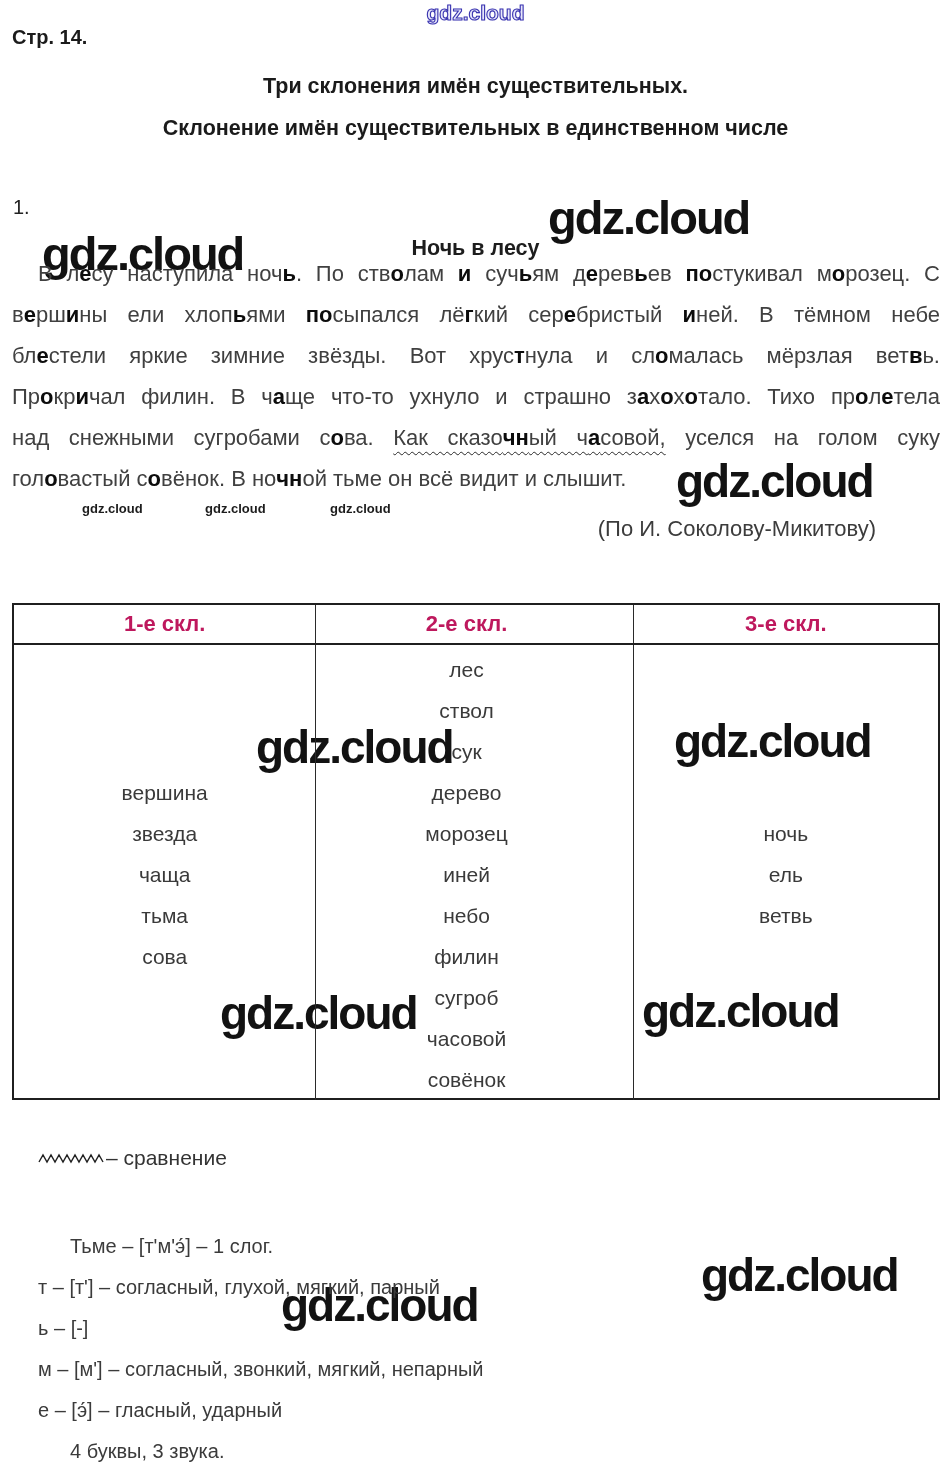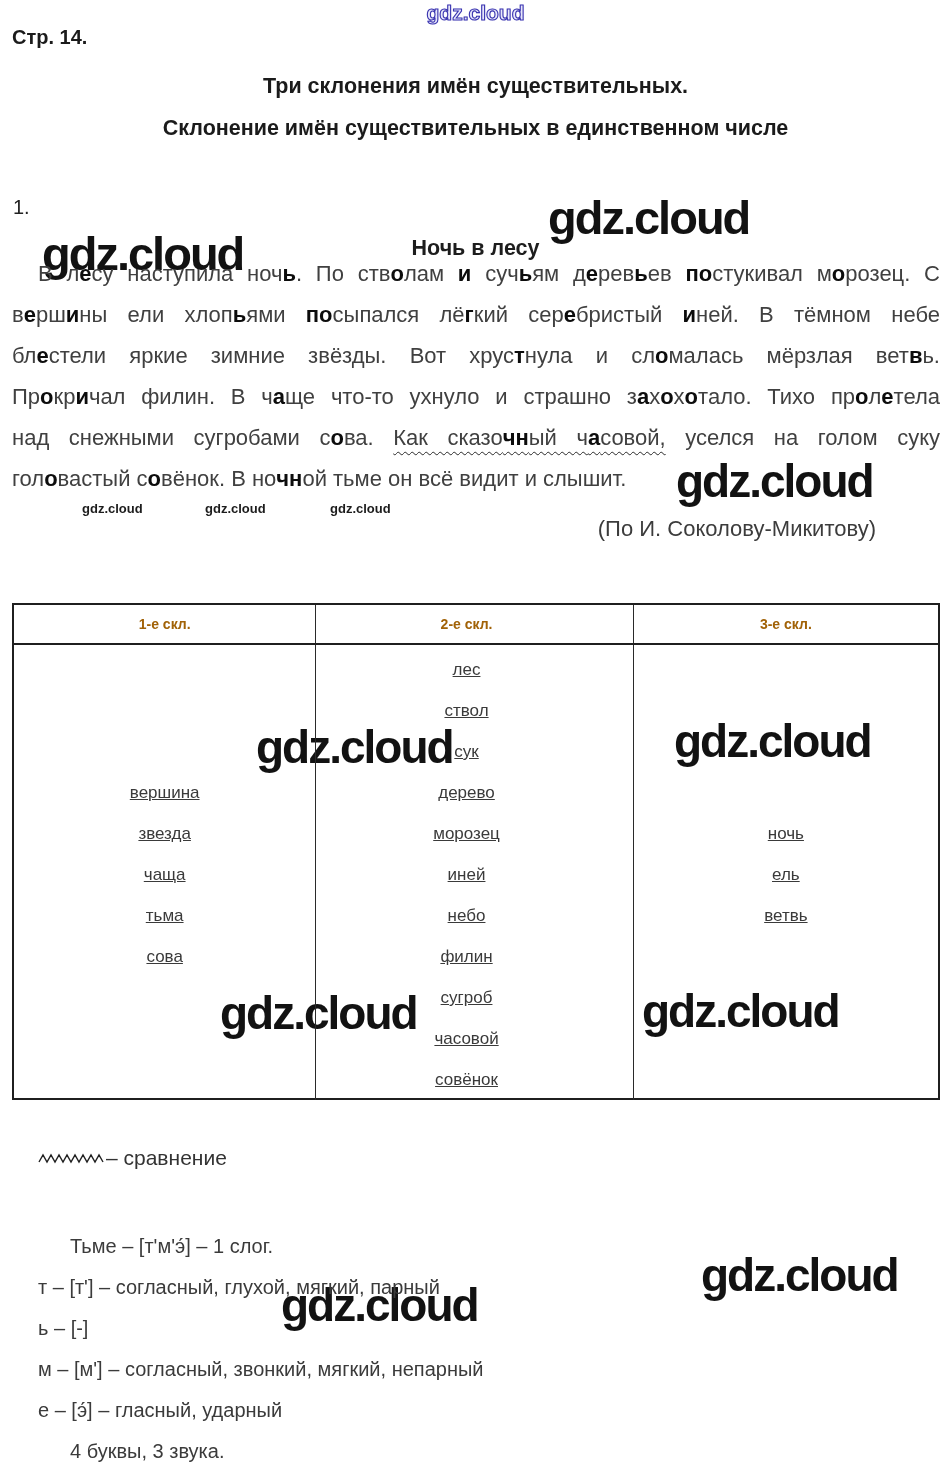--- a/index.html
+++ b/index.html
@@ -28,23 +28,23 @@
   .para-line.last{text-align-last:left;}
   .para-line.indent{text-indent:26px;}
   .para-line .b{font-weight:700;color:#0c0c0c;}
   .para-line .w{text-decoration:underline;text-decoration-style:wavy;
       text-decoration-thickness:1px;text-underline-offset:6px;text-decoration-color:#2a2a2a;}
   .attribution{left:12px;top:516px;width:864px;text-align:right;font-size:22px;color:#3c3c3c;}
   
   .decl-table{left:12px;top:603px;width:928px;height:497px;border:2px solid #1f1f1f;box-sizing:border-box;}
   .decl-header{display:flex;height:38px;border-bottom:2px solid #1f1f1f;}
   .decl-header .hcell{display:flex;align-items:center;justify-content:center;
-      font-size:14px;font-weight:700;color:#a16207;box-sizing:border-box;}
+      font-size:22px;font-weight:700;color:#be185d;box-sizing:border-box;}
   .decl-body{display:flex;height:455px;}
-  .col{box-sizing:border-box;text-align:center;font-size:17px;color:#3a3a3a;text-decoration:underline;}
+  .col{box-sizing:border-box;text-align:center;font-size:21px;color:#3a3a3a;}
   .c1{width:308px;}
   .c2{width:308px;}
   .c3{width:312px;margin-left:16px;}
   .vline{border-left:1.5px solid #2a2a2a;}
   .word{line-height:41px;height:41px;}
   
   .legend{left:38px;top:1146px;display:flex;align-items:center;font-size:21px;color:#333;}
   .legend svg{display:block;}
   
   .analysis{left:38px;top:1226px;font-size:20px;line-height:41px;color:#3b3b3b;}

